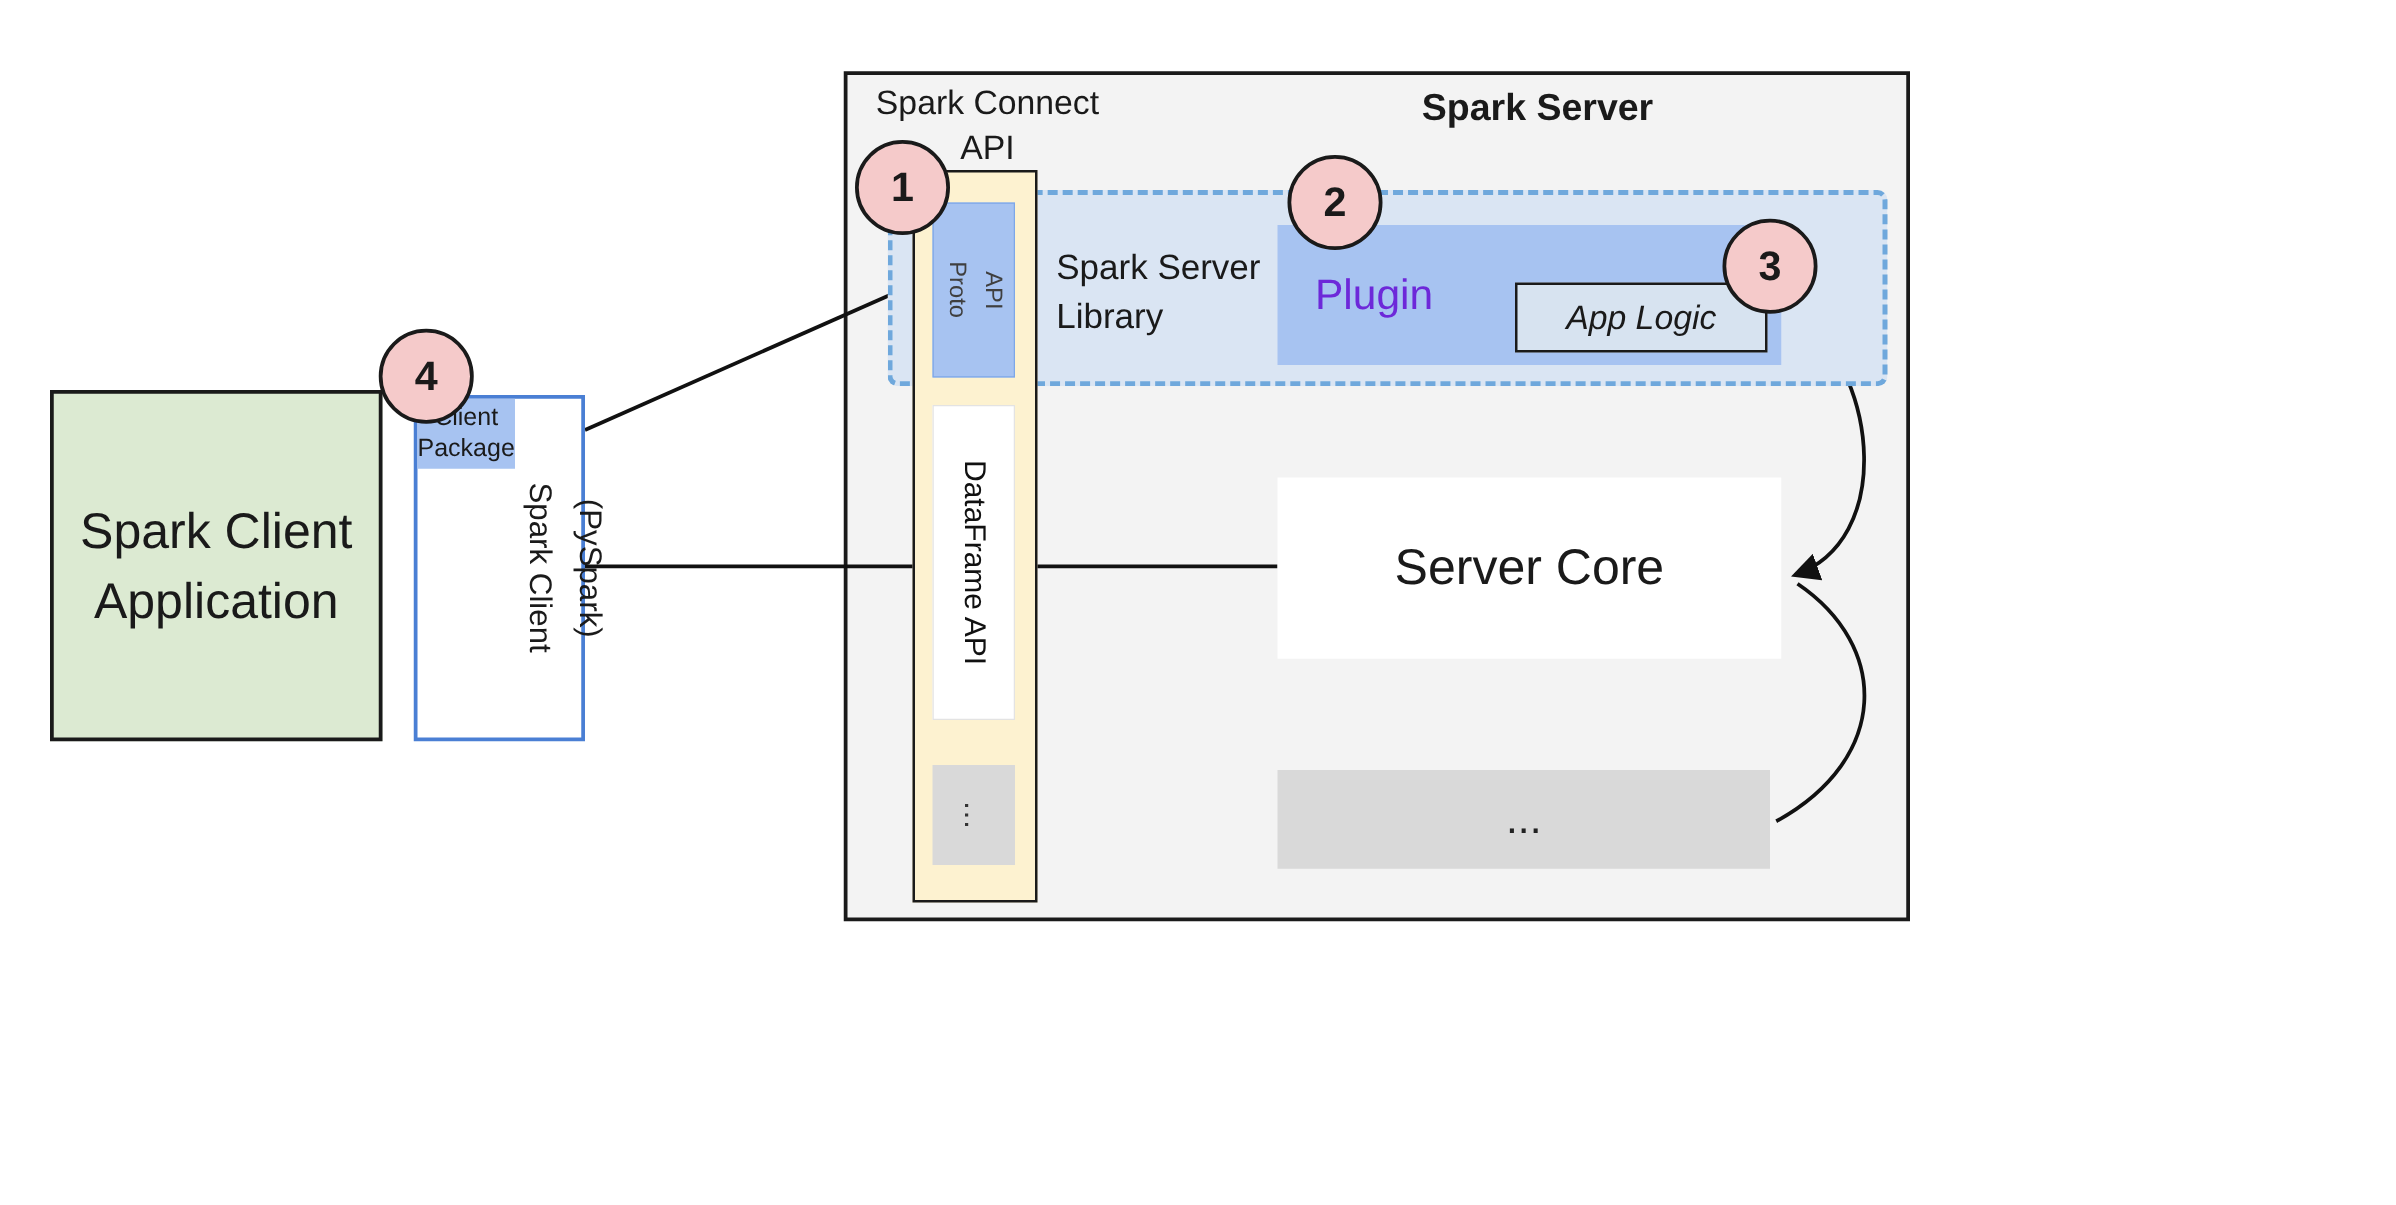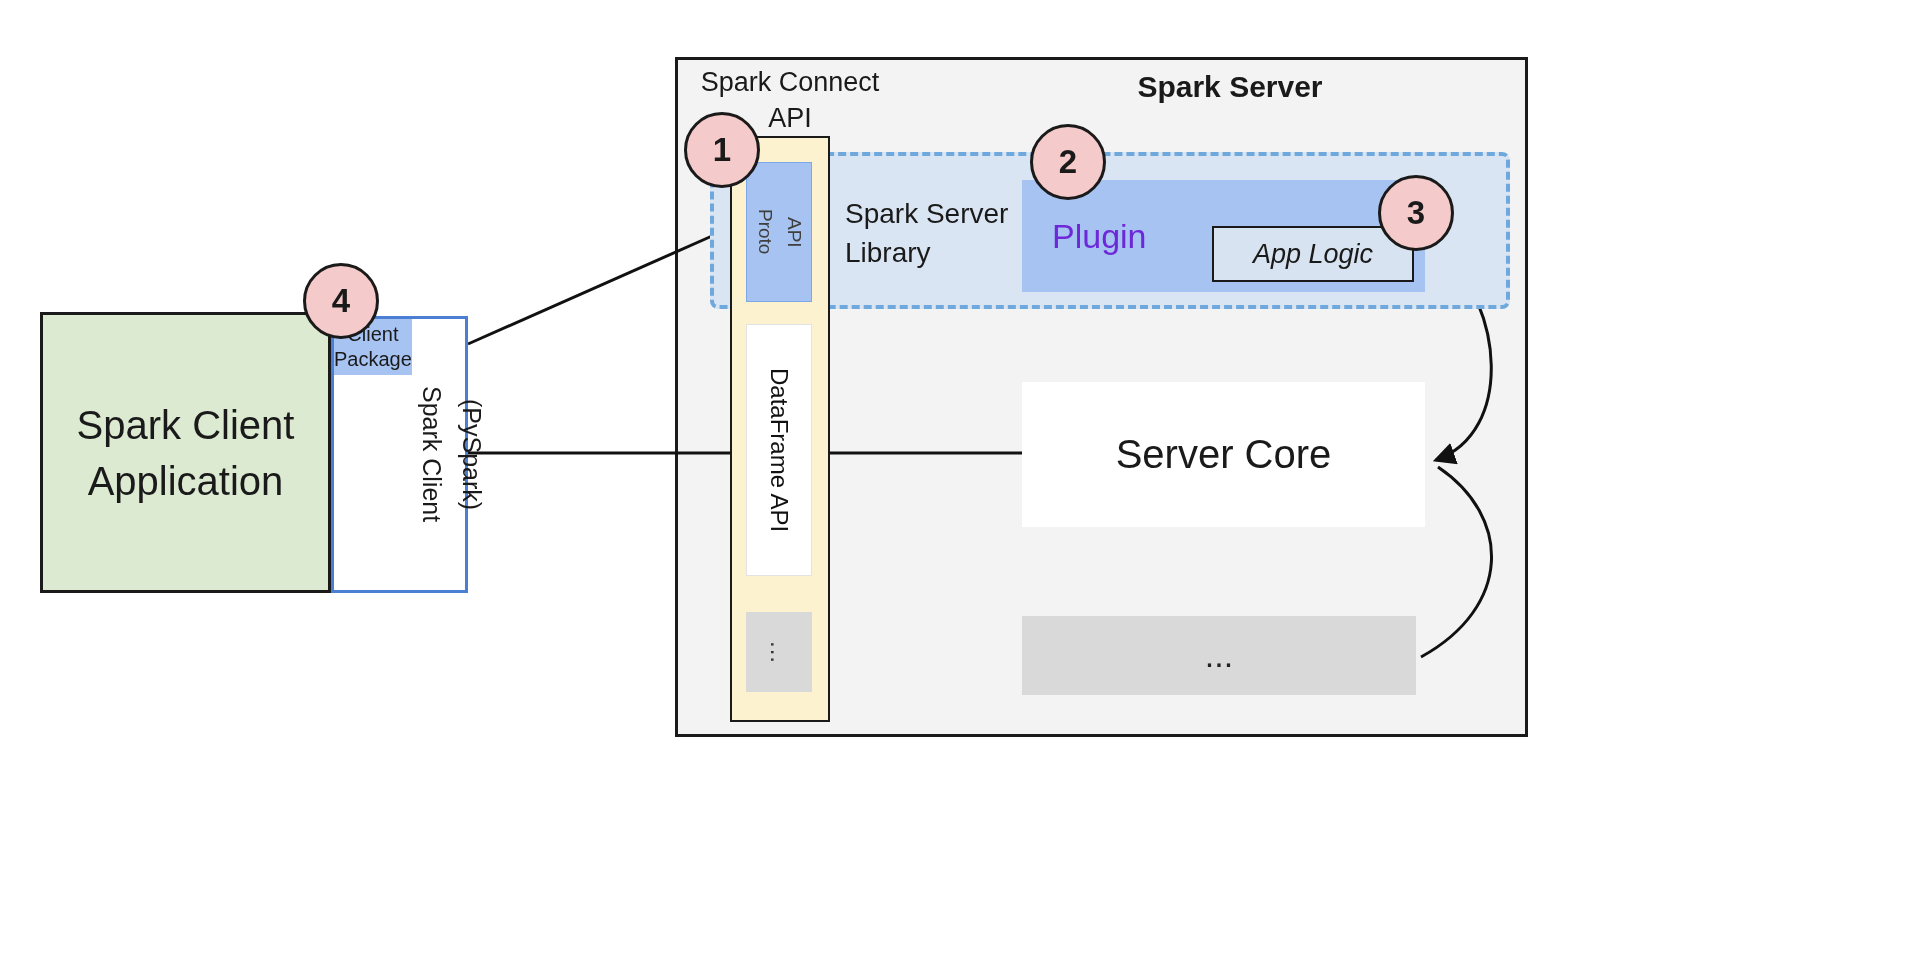--- a/index.html
+++ b/index.html
@@ -33,21 +33,21 @@
   .plugin-box span{margin-left:30px;font-size:34px;color:#6d28d9;}
   .app-logic-box{left:1212px;top:214px;width:202px;height:56px;background:#d7e3f0;border:2px solid #1a1a1a;z-index:4;
              display:flex;align-items:center;justify-content:center;font-size:27px;font-style:italic;}
 
   .core-box{left:1022px;top:370px;width:403px;height:145px;background:#ffffff;z-index:3;
              display:flex;align-items:center;justify-content:center;font-size:40px;}
   .core-ellipsis-box{left:1022px;top:604px;width:394px;height:79px;background:#d9d9d9;z-index:3;
              display:flex;align-items:center;justify-content:center;font-size:34px;color:#222;}
 
   
-  .client-app-box{left:40px;top:300px;width:291px;height:281px;background:#dcead2;border:3px solid #1a1a1a;z-index:2;
+  .client-app-box{left:40px;top:300px;width:266px;height:281px;background:#dcead2;border:3px solid #1a1a1a;z-index:2;
              display:flex;align-items:center;justify-content:center;text-align:center;font-size:40px;line-height:1.4;white-space:pre-line;}
   .client-stack{left:331px;top:304px;width:137px;height:277px;background:#ffffff;border:3px solid #4a7fd4;z-index:2;
              display:flex;}
   .client-package-header{height:56px;background:#a7c3f1;display:flex;align-items:center;justify-content:center;
              text-align:center;font-size:20px;line-height:1.25;}
   .client-body{flex:1;display:flex;align-items:center;justify-content:center;}
   .client-body span{writing-mode:vertical-lr;white-space:pre-line;font-size:25px;text-align:center;line-height:1.6;}
 
   
   .badge{width:76px;height:76px;border-radius:50%;background:#f5caca;border:3px solid #1a1a1a;z-index:6;

